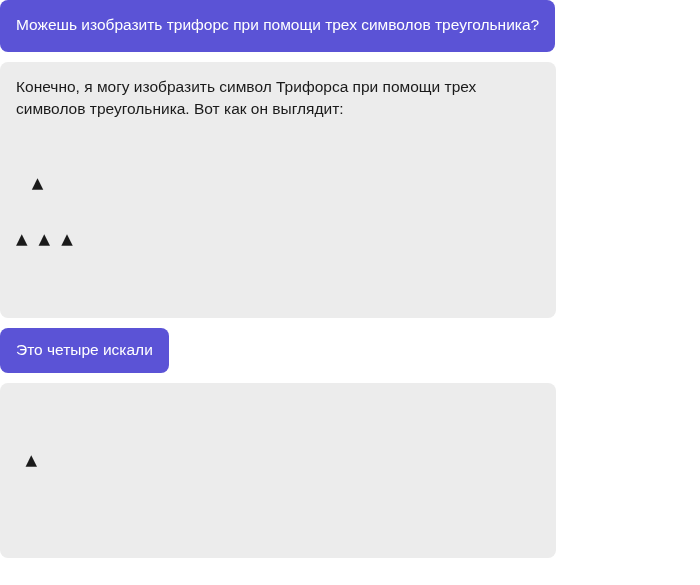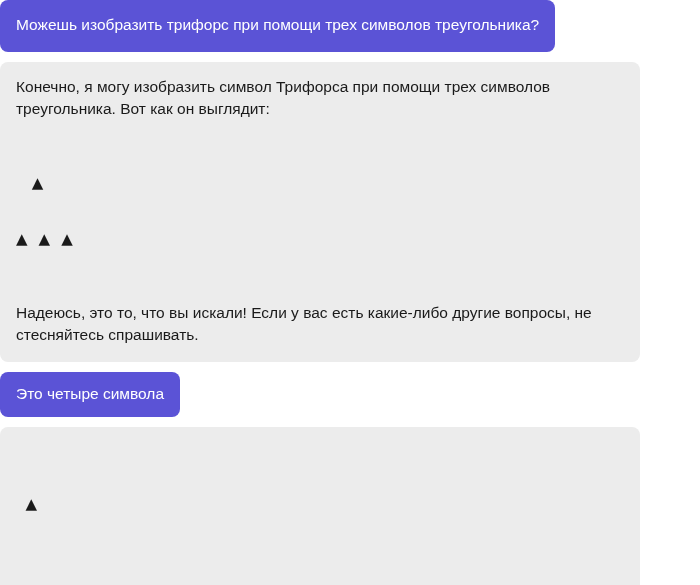--- a/index.html
+++ b/index.html
@@ -41,21 +41,21 @@
     background: #5b53d6;
     color: #ffffff;
     max-width: 605px;
   }
   .bubble.user.short {
     padding: 11px 16px 12px 16px;
   }
   .bubble.assistant {
     background: #ececec;
     color: #1a1a1a;
-    width: 640px;
+    width: 556px;
   }
   .bubble p {
     margin: 0;
   }
   .art {
     font-family: "DejaVu Sans", sans-serif;
     font-size: 15px;
     line-height: 1.25;
     white-space: pre;
     margin: 16px 0 16px 0;
@@ -78,26 +78,25 @@
     <div class="bubble user">Можешь изобразить трифорс при помощи трех символов треугольника?</div>
   </div>
 
   <div class="row assistant">
     <div class="bubble assistant">
       <p>Конечно, я могу изобразить символ Трифорса при помощи трех символов треугольника. Вот как он выглядит:</p>
       <div class="art">
         <span class="art-row">   ▲</span>
         <span class="art-row">▲  ▲  ▲</span>
       </div>
-      <p>Надеюсь, это то, что вы искали! Если у вас есть какие-либо другие вопросы, не стесняйтесь спрашивать.</p>
     </div>
   </div>
 
   <div class="row user">
-    <div class="bubble user short">Это четыре символа</div>
+    <div class="bubble user short">Это четыре искали</div>
   </div>
 
   <div class="row assistant">
     <div class="bubble assistant">
       <div class="art tight">
         <span class="art-row">  ▲</span>
         
       </div>
 
     </div>

